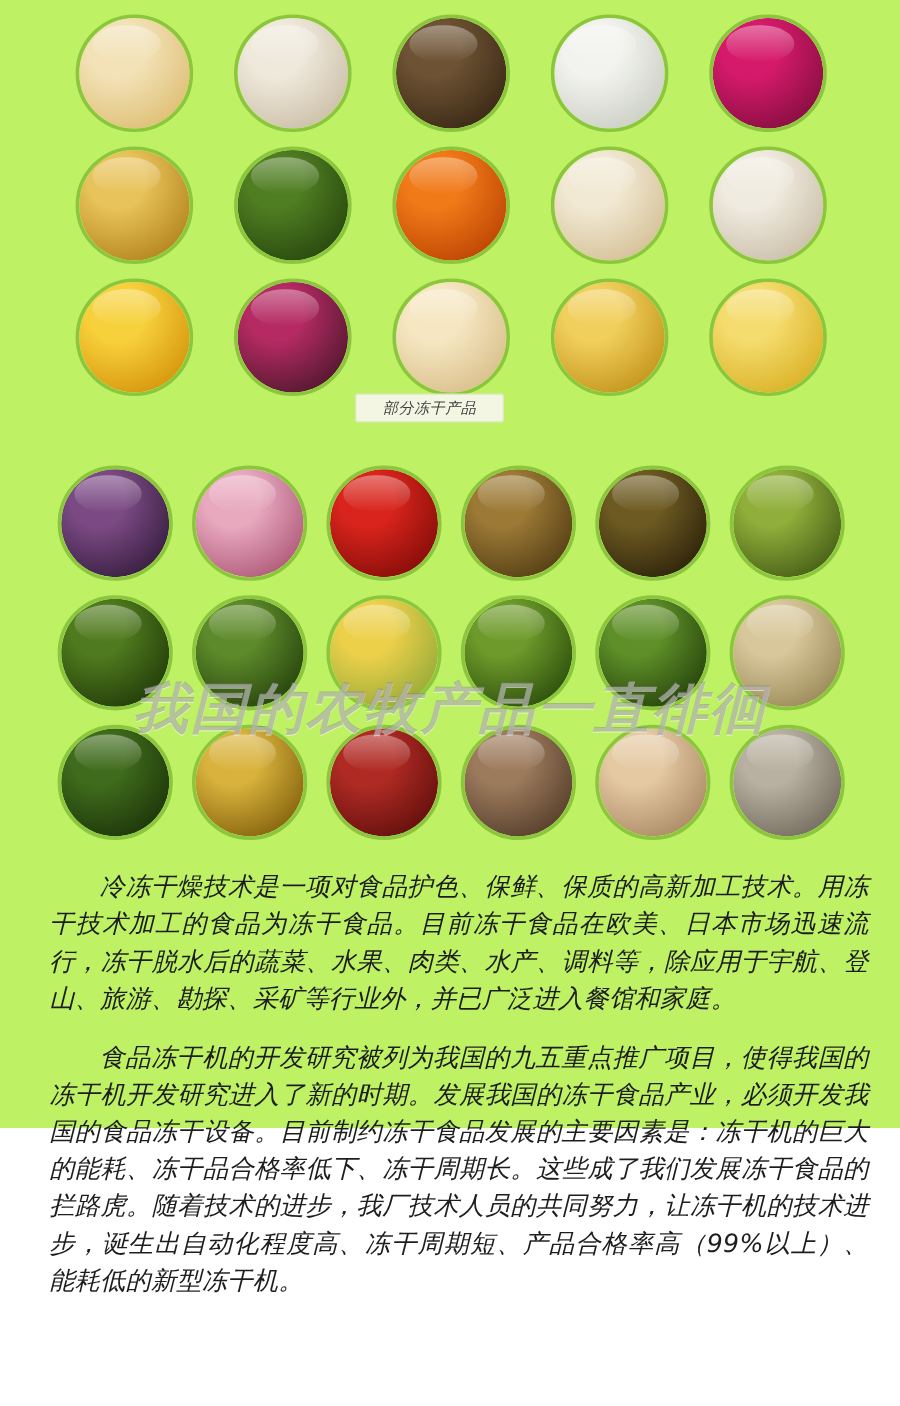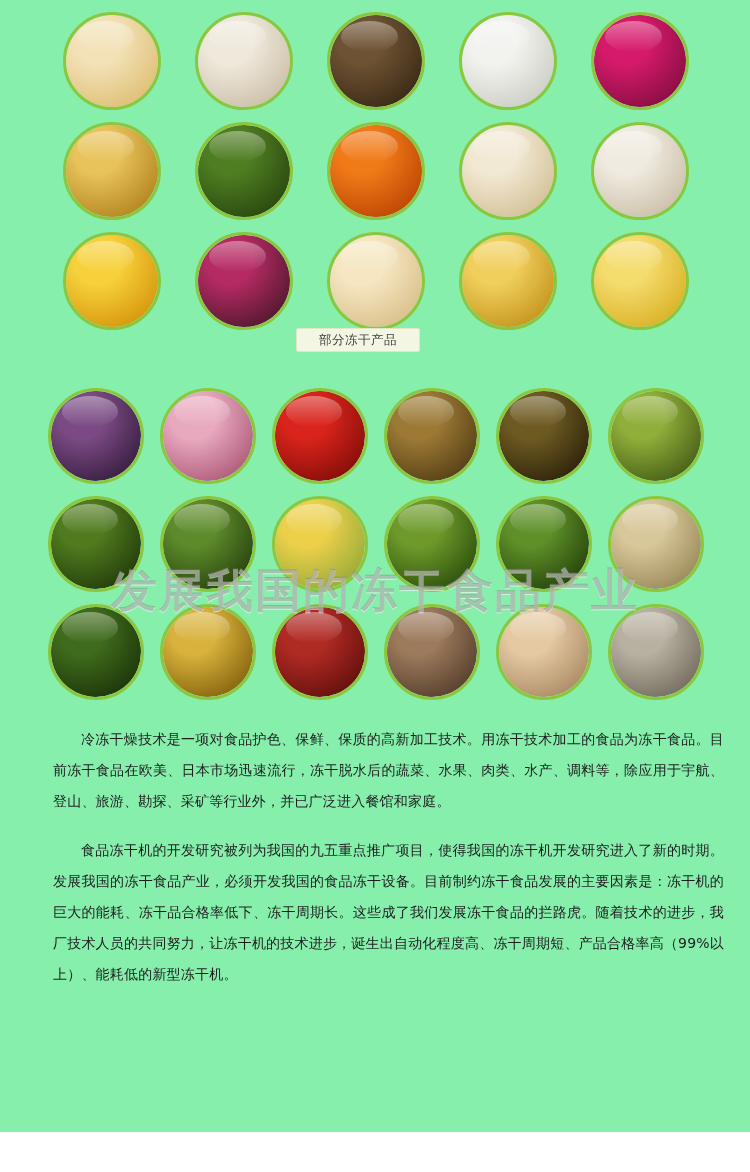--- a/index.html
+++ b/index.html
@@ -10,22 +10,23 @@
   body {
     width: 750px;
     height: 1172px;
     position: relative;
     font-family: "Liberation Sans", sans-serif;
     overflow: hidden;
   }
   .page {
     position: relative;
     width: 750px;
-    height: 1132px;
-    background: #86efac;
+    height: 940px;
+    background: #bef264;
+    font-style: italic;
   }
 
   
   .gallery {
     position: absolute;
     display: grid;
     gap: 0px;
     justify-items: center;
     align-items: center;
   }
@@ -104,23 +105,23 @@
   }
 
   
   .article {
     position: absolute;
     left: 36px;
     top: 724px;
     width: 688px;
   }
   .article p {
-    margin: 0 0 18px 17px;
+    margin: 0 0 18px 5px;
     font-family: "DejaVu Sans", sans-serif;
-    font-size: 14px;
+    font-size: 21px;
     line-height: 31px;
     color: #1d1d1d;
     text-align: justify;
     text-indent: 2em;
     letter-spacing: .2px;
   }
   .article p:last-child { margin-bottom: 0; }
 </style>
 </head>
 <body>
@@ -262,20 +263,20 @@
       <div class="thumb">
         <div class="inner" style="background: radial-gradient(circle at 34% 28%, rgb(228, 201, 162) 0%, rgb(228, 201, 162) 26%, rgb(176, 144, 106) 78%, rgb(176, 144, 106) 100%);"></div>
         <div class="gloss"></div>
       </div>
       <div class="thumb">
         <div class="inner" style="background: radial-gradient(circle at 34% 28%, rgb(184, 176, 160) 0%, rgb(184, 176, 160) 26%, rgb(122, 114, 100) 78%, rgb(122, 114, 100) 100%);"></div>
         <div class="gloss"></div>
       </div>
     </div>
 
-  <div class="watermark">发展我国的冻干食品产业</div>
+  <div class="watermark">我国的农牧产品一直徘徊</div>
 
   <div class="article">
     <p>冷冻干燥技术是一项对食品护色、保鲜、保质的高新加工技术。用冻干技术加工的食品为冻干食品。目前冻干食品在欧美、日本市场迅速流行，冻干脱水后的蔬菜、水果、肉类、水产、调料等，除应用于宇航、登山、旅游、勘探、采矿等行业外，并已广泛进入餐馆和家庭。</p>
     <p>食品冻干机的开发研究被列为我国的九五重点推广项目，使得我国的冻干机开发研究进入了新的时期。发展我国的冻干食品产业，必须开发我国的食品冻干设备。目前制约冻干食品发展的主要因素是：冻干机的巨大的能耗、冻干品合格率低下、冻干周期长。这些成了我们发展冻干食品的拦路虎。随着技术的进步，我厂技术人员的共同努力，让冻干机的技术进步，诞生出自动化程度高、冻干周期短、产品合格率高（99%以上）、能耗低的新型冻干机。</p>
   </div>
 
 </div>
 
 </body></html>

